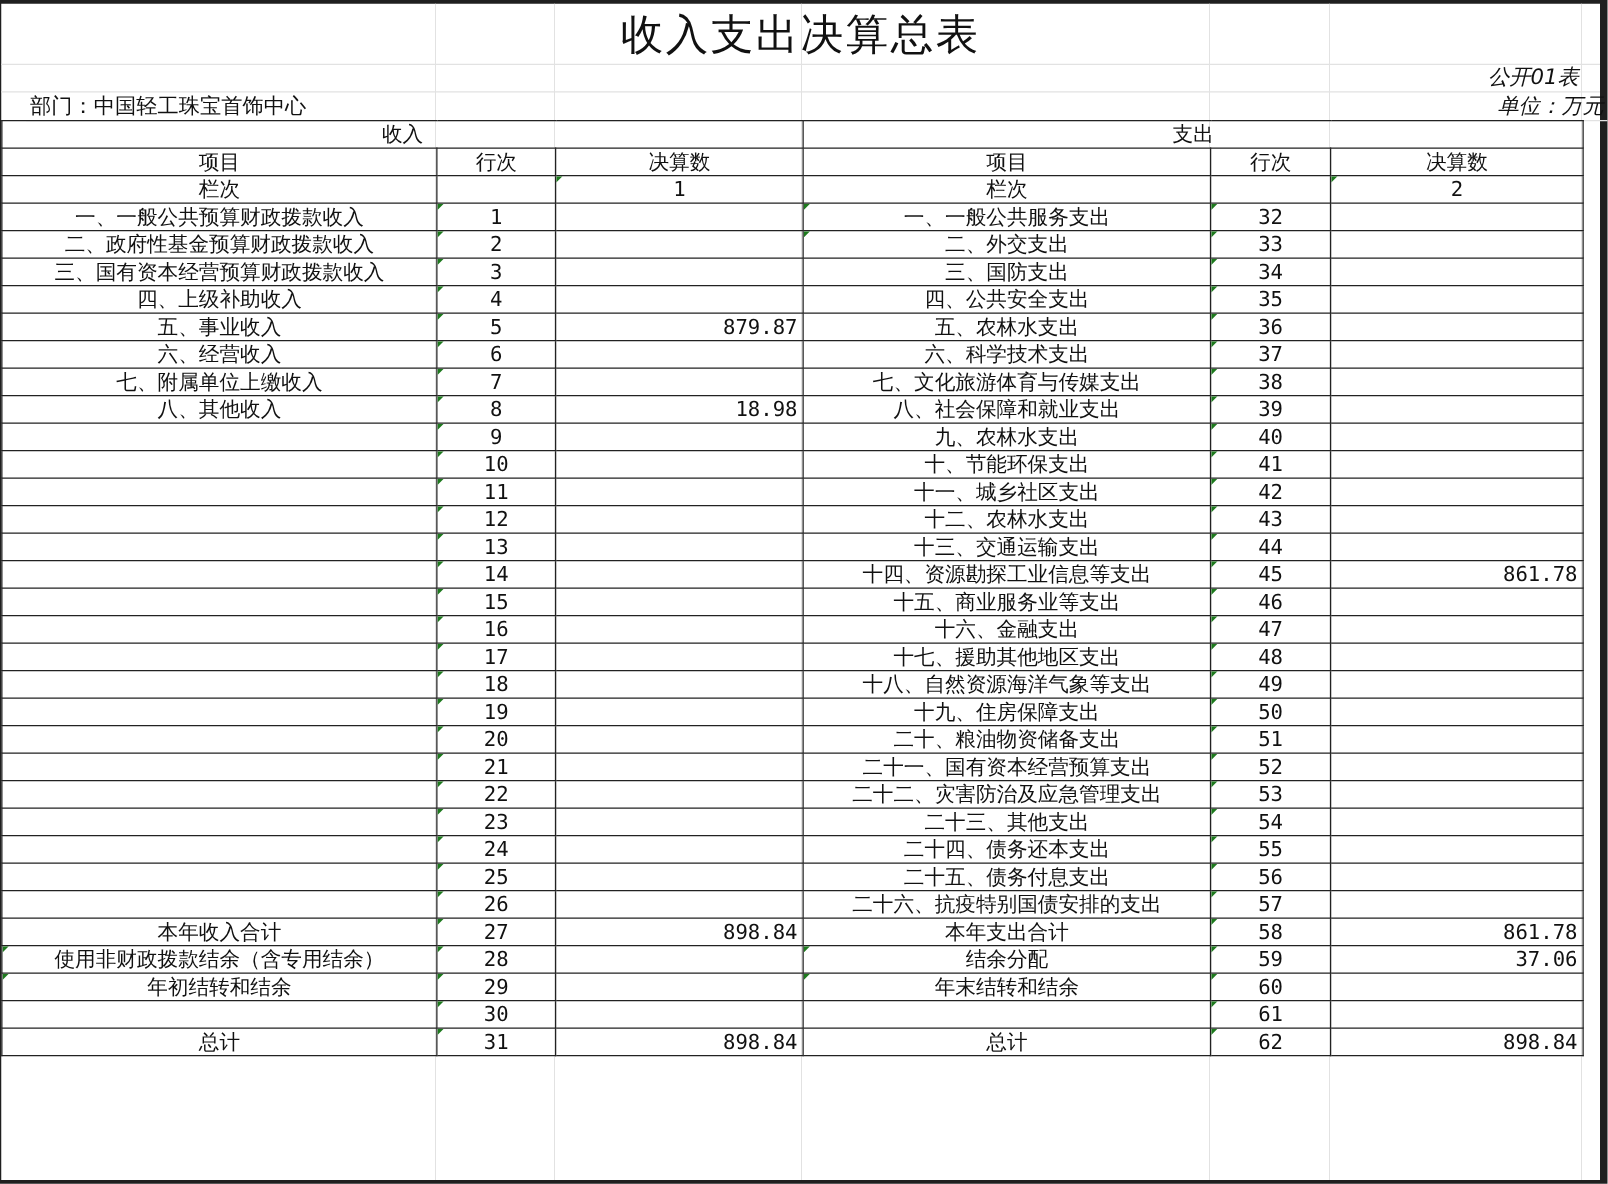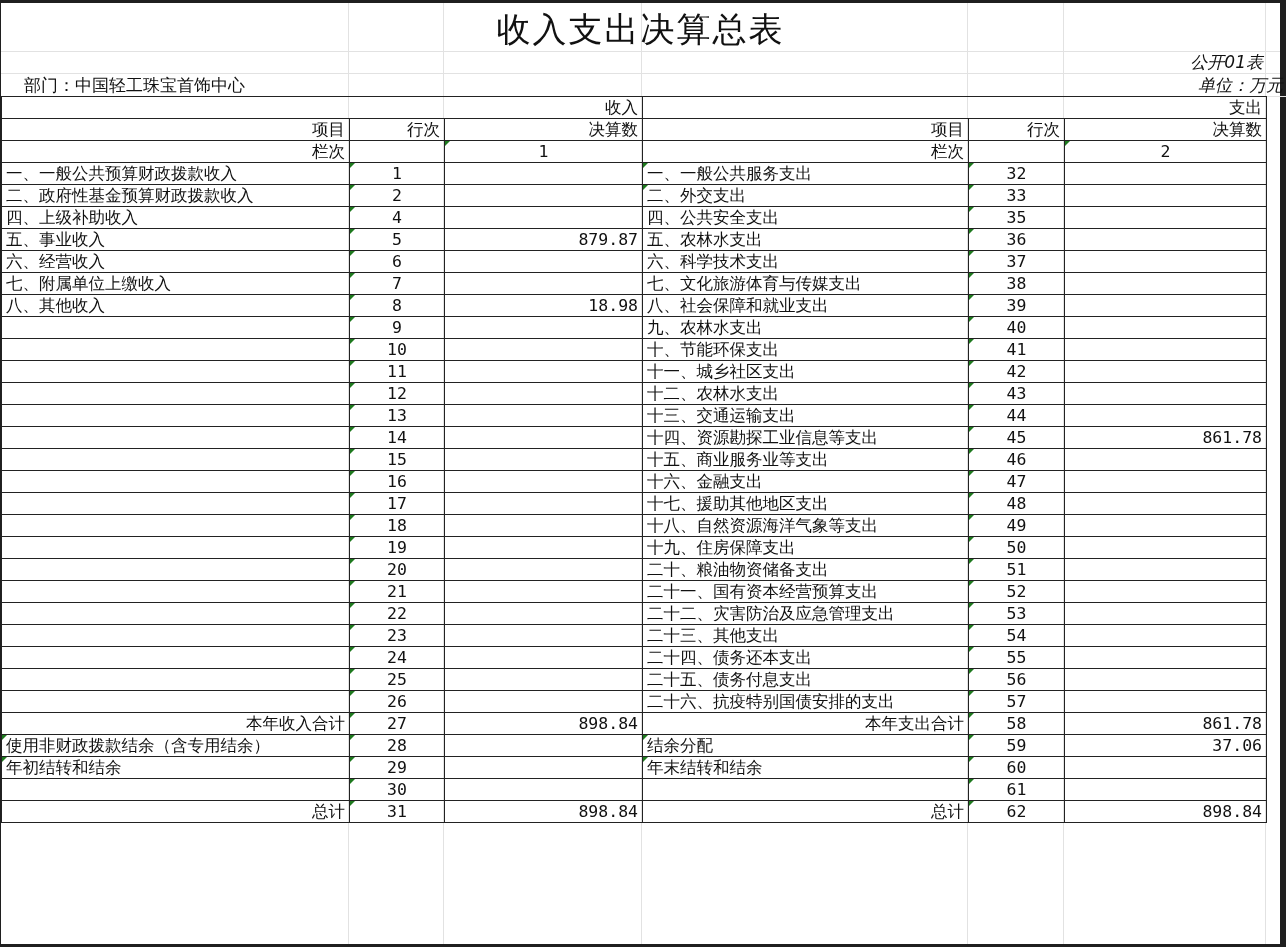--- a/index.html
+++ b/index.html
@@ -15,41 +15,41 @@
     background-image:
       linear-gradient(to right, transparent 347px, #e2e2e2 347px, #e2e2e2 348px, transparent 348px,
                                  transparent 442px, #e2e2e2 442px, #e2e2e2 443px, transparent 443px,
                                  transparent 640px, #e2e2e2 640px, #e2e2e2 641px, transparent 641px,
                                  transparent 966px, #e2e2e2 966px, #e2e2e2 967px, transparent 967px,
                                  transparent 1062px, #e2e2e2 1062px, #e2e2e2 1063px, transparent 1063px,
                                  transparent 1264px, #e2e2e2 1264px, #e2e2e2 1265px, transparent 1265px);
   }
   .title {
     position: absolute; left: 0; top: 4px; width: 1279px; height: 44px;
-    text-align: center; font-family: Liberation Sans, sans-serif;
+    text-align: center; font-family: Liberation Serif, serif;
     font-size: 34px; line-height: 44px; letter-spacing: 2px; color: #111;
     border-bottom: 1px solid #e2e2e2;
   }
   .meta-row { position: absolute; left: 0; width: 1279px; height: 22px; border-bottom: 1px solid #e2e2e2; font-size: 17px; line-height: 22px; }
   .meta-row .right { position: absolute; right: 17px; top: 0; font-style: italic; }
   .meta-row .left { position: absolute; left: 3px; top: 0; }
 
   table.main {
     position: absolute; left: 0; top: 93px;
     border-collapse: collapse; table-layout: fixed;
     width: 1265px;
   }
   table.main td {
     border: 1.5px solid #222; height: 21px; padding: 0 4px;
     font-size: 16.5px; line-height: 20px; white-space: nowrap; overflow: hidden;
     position: relative; vertical-align: bottom;
   }
-  td.c { text-align: right; font-family: Liberation Serif, serif; }
+  td.c { text-align: center; font-family: Liberation Serif, serif; }
   td.r { text-align: right; padding-right: 12px; font-family: "DejaVu Sans Mono", "Liberation Mono", monospace; font-size: 15.5px; }
-  td.l { text-align: left; padding-left: 2px; }
+  td.l { text-align: center; padding-left: 2px; }
   td.ind { padding-left: 30px; }
   td.ind2 { padding-left: 42px; }
   td.sp { padding-left: 14px; }
   td.num { font-family: "DejaVu Sans Mono", "Liberation Mono", monospace; font-size: 15.5px; text-align: center; }
   td.tri::before {
     content: ""; position: absolute; left: 0; top: 0;
     border-top: 5px solid #1e7a1e; border-right: 5px solid transparent;
   }
   .notes { position: absolute; left: 0; width: 1279px; font-size: 16.5px; }
   .note-line { height: 22px; line-height: 22px; padding-left: 3px; border-bottom: 1px solid #e2e2e2; }
@@ -108,20 +108,28 @@
         </tr>
         <tr>
           <td class="l">二、政府性基金预算财政拨款收入</td>
           <td class="num tri">2</td>
           <td class="r"></td>
           <td class="l sp tri">二、外交支出</td>
           <td class="num tri">33</td>
           <td class="r"></td>
         </tr>
         <tr>
+          <td class="l">三、国有资本经营预算财政拨款收入</td>
+          <td class="num tri">3</td>
+          <td class="r"></td>
+          <td class="l">三、国防支出</td>
+          <td class="num tri">34</td>
+          <td class="r"></td>
+        </tr>
+        <tr>
           <td class="l">四、上级补助收入</td>
           <td class="num tri">4</td>
           <td class="r"></td>
           <td class="l">四、公共安全支出</td>
           <td class="num tri">35</td>
           <td class="r"></td>
         </tr>
         <tr>
           <td class="l">五、事业收入</td>
           <td class="num tri">5</td>

